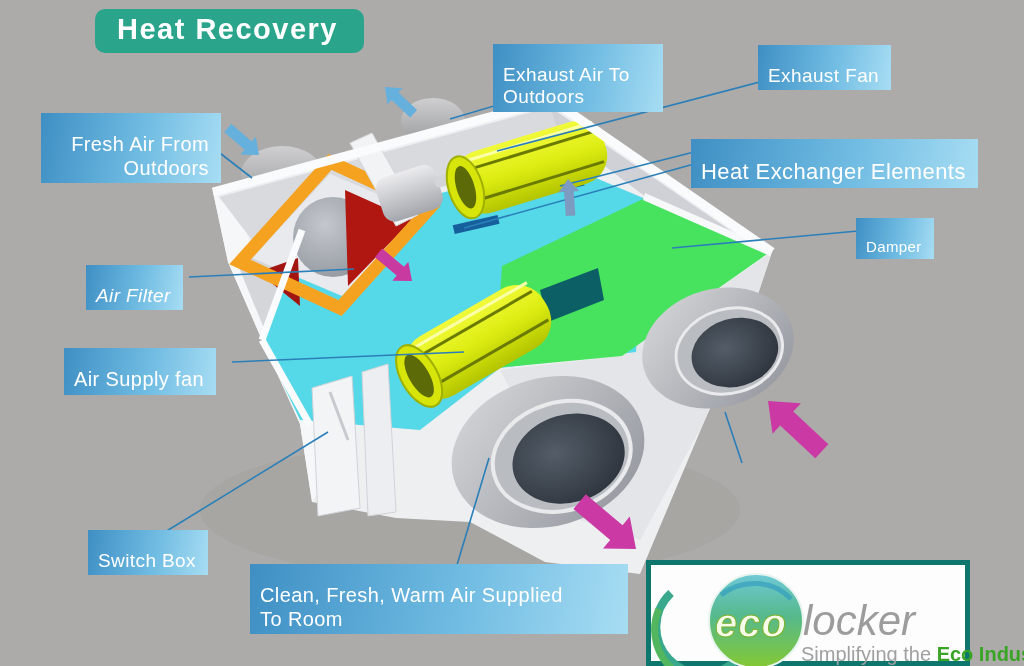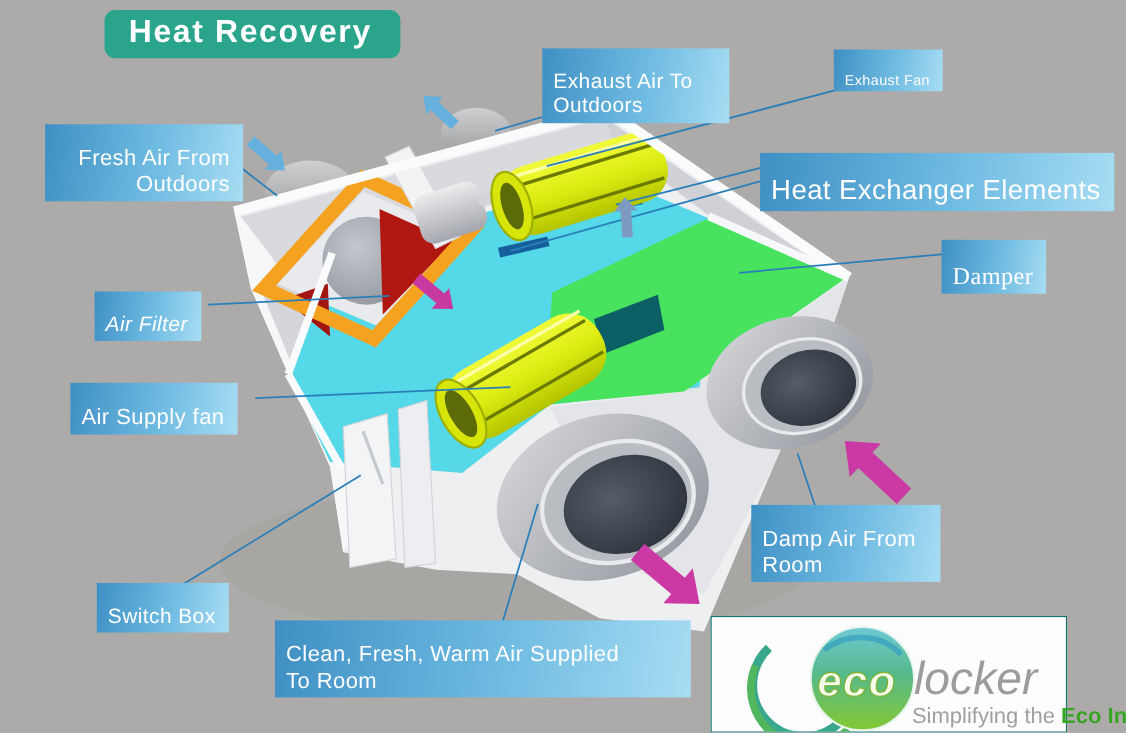--- a/index.html
+++ b/index.html
@@ -15,33 +15,33 @@
     padding:4px 26px 7px 22px;border-radius:10px;
   }
   .lbl{
     position:absolute;color:#fff;
     font-size:20px;line-height:1.18;letter-spacing:.4px;
     padding:20px 12px 3px 10px;
     background:linear-gradient(100deg,#3f8fc4 0%,#6fbbe2 55%,#a7ddf3 100%);
     white-space:pre-line;
   }
   .lbl-exhaust-air{left:493px;top:44px;width:148px;font-size:19px;}
-  .lbl-exhaust-fan{left:758px;top:45px;font-size:13px;}
+  .lbl-exhaust-fan{left:758px;top:45px;font-size:19px;}
   .lbl-fresh-air{left:41px;top:113px;width:158px;text-align:right;}
-  .lbl-heat-exchanger{left:691px;top:139px;font-size:25px;}
-  .lbl-damper{left:856px;top:218px;font-size:22px;font-family:Liberation Serif, serif;}
+  .lbl-heat-exchanger{left:691px;top:139px;font-size:22px;}
+  .lbl-damper{left:856px;top:218px;font-size:15px;}
   .lbl-air-filter{left:86px;top:265px;font-size:19px;font-style:italic;}
   .lbl-air-supply{left:64px;top:348px;}
   .lbl-damp-air{left:683px;top:459px;width:150px;}
   .lbl-switch-box{left:88px;top:530px;font-size:19px;text-align:center;}
   .lbl-clean-fresh{left:250px;top:564px;width:356px;}
 
   .logo-box{
     position:absolute;left:646px;top:560px;width:324px;height:106px;
-    background:#fdfdfd;border:1px solid #0f766e;box-sizing:border-box;padding-left:32px;
+    background:#fdfdfd;border:5px solid #0f766e;box-sizing:border-box;
   }
 </style>
 </head>
 <body>
 
 <div class="stage">
 
   <svg id="scene" width="1024" height="666" viewBox="0 0 1024 666">
     <defs>
       <path id="arrowShape" d="M0,0 L-16,-13 L-16,-6 L-46,-6 L-46,6 L-16,6 L-16,13 Z"></path>
@@ -185,22 +185,20 @@
 
   <div class="lbl lbl-exhaust-air">Exhaust Air To
 Outdoors</div>
   <div class="lbl lbl-exhaust-fan">Exhaust Fan</div>
   <div class="lbl lbl-fresh-air">Fresh Air From
 Outdoors</div>
   <div class="lbl lbl-heat-exchanger">Heat Exchanger Elements</div>
   <div class="lbl lbl-damper">Damper</div>
   <div class="lbl lbl-air-filter">Air Filter</div>
   <div class="lbl lbl-air-supply">Air Supply fan</div>
-  <div class="lbl lbl-damp-air">Damp Air From
-Room</div>
   <div class="lbl lbl-switch-box">Switch Box</div>
   <div class="lbl lbl-clean-fresh">Clean, Fresh, Warm Air Supplied
 To Room</div>
 
   <div class="logo-box">
     <svg width="376" height="104" viewBox="0 0 376 104">
       <path d="M20,28 A46,46 0 0 0 84,96" fill="none" stroke="#3aa88c" stroke-width="8"></path>
       <path d="M8,44 A52,52 0 0 0 92,102" fill="none" stroke="#52b65e" stroke-width="7"></path>
       <circle cx="105" cy="56" r="47" fill="url(#gSphere)" stroke="#e8f5ee" stroke-width="2"></circle>
       <path d="M70,30 C90,14 122,14 140,34" fill="none" stroke="#2f9bbf" stroke-width="5" opacity="0.65"></path>

